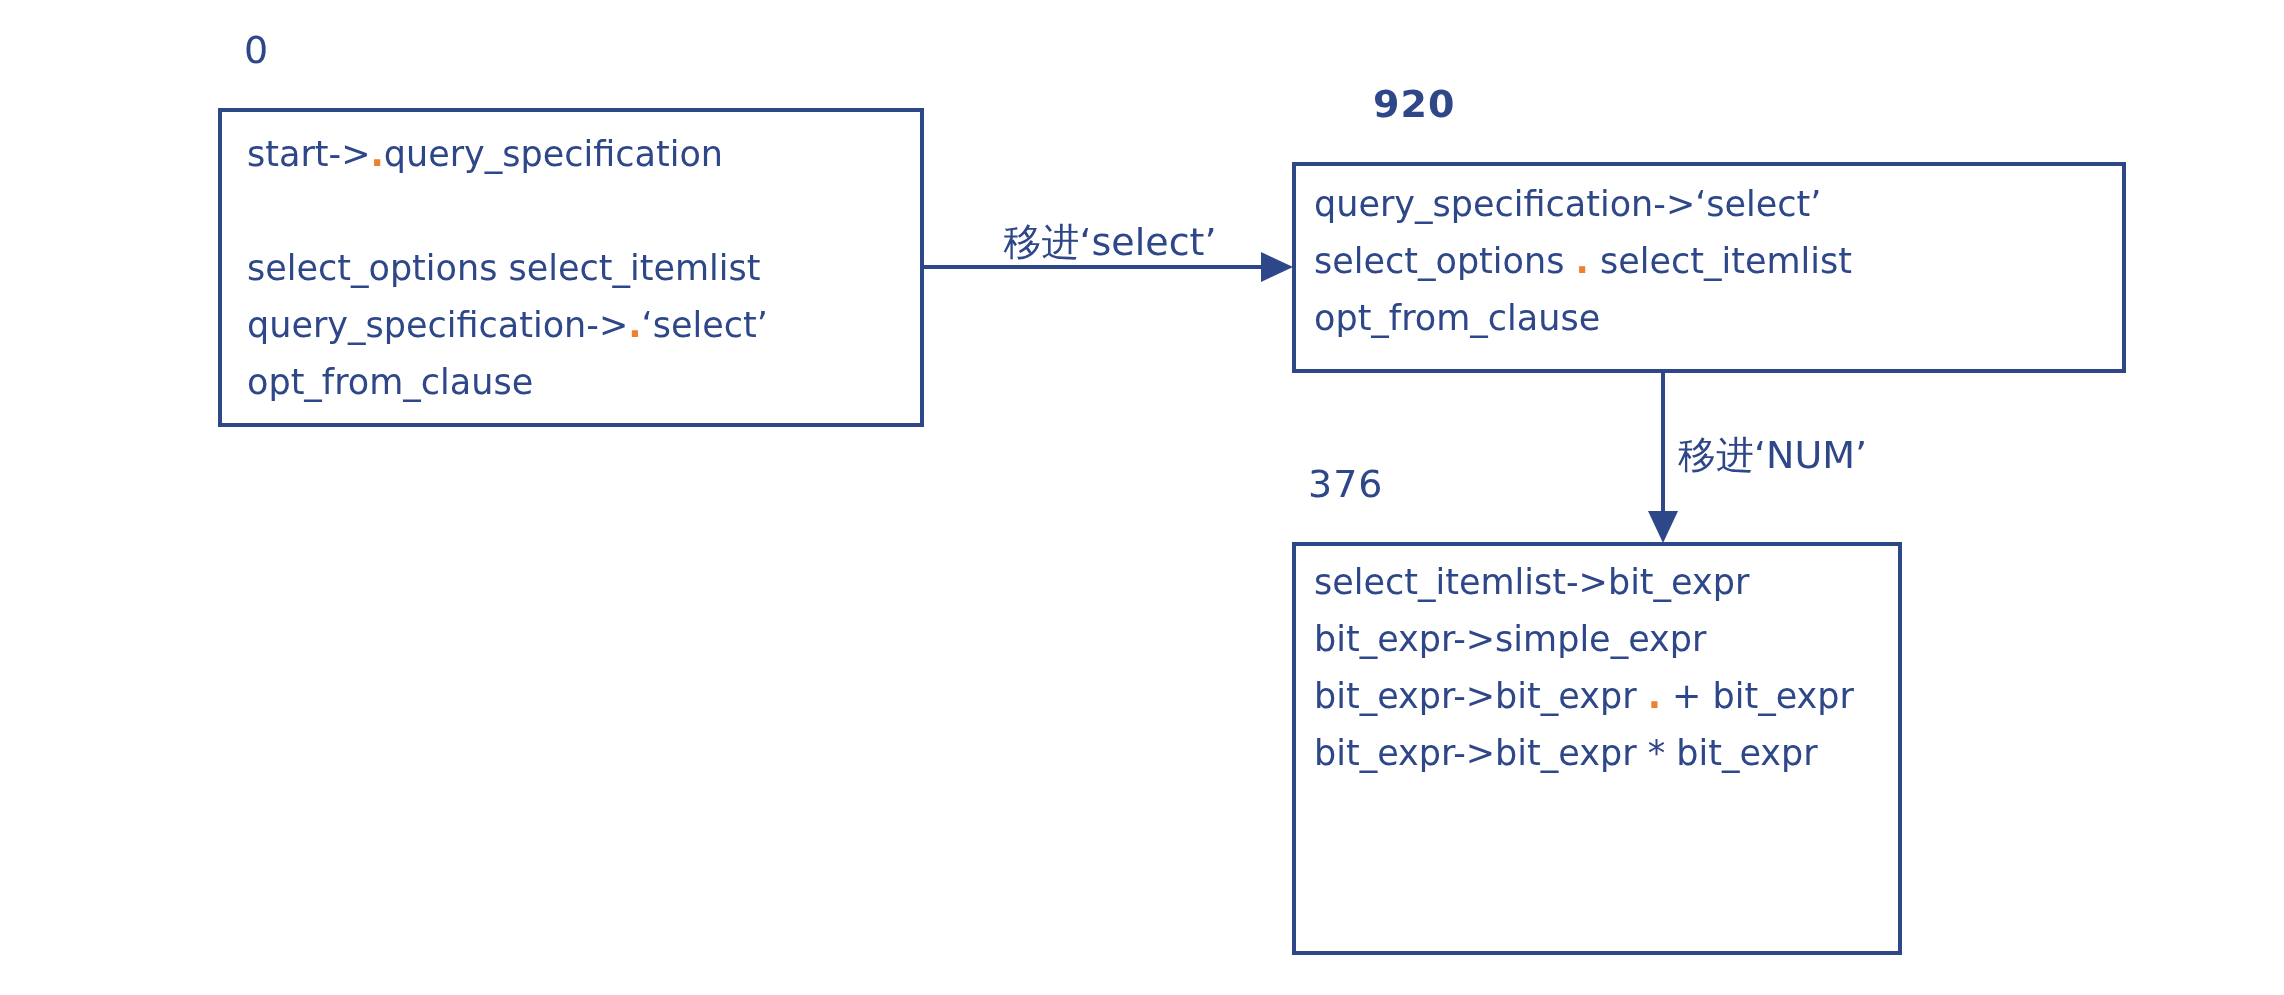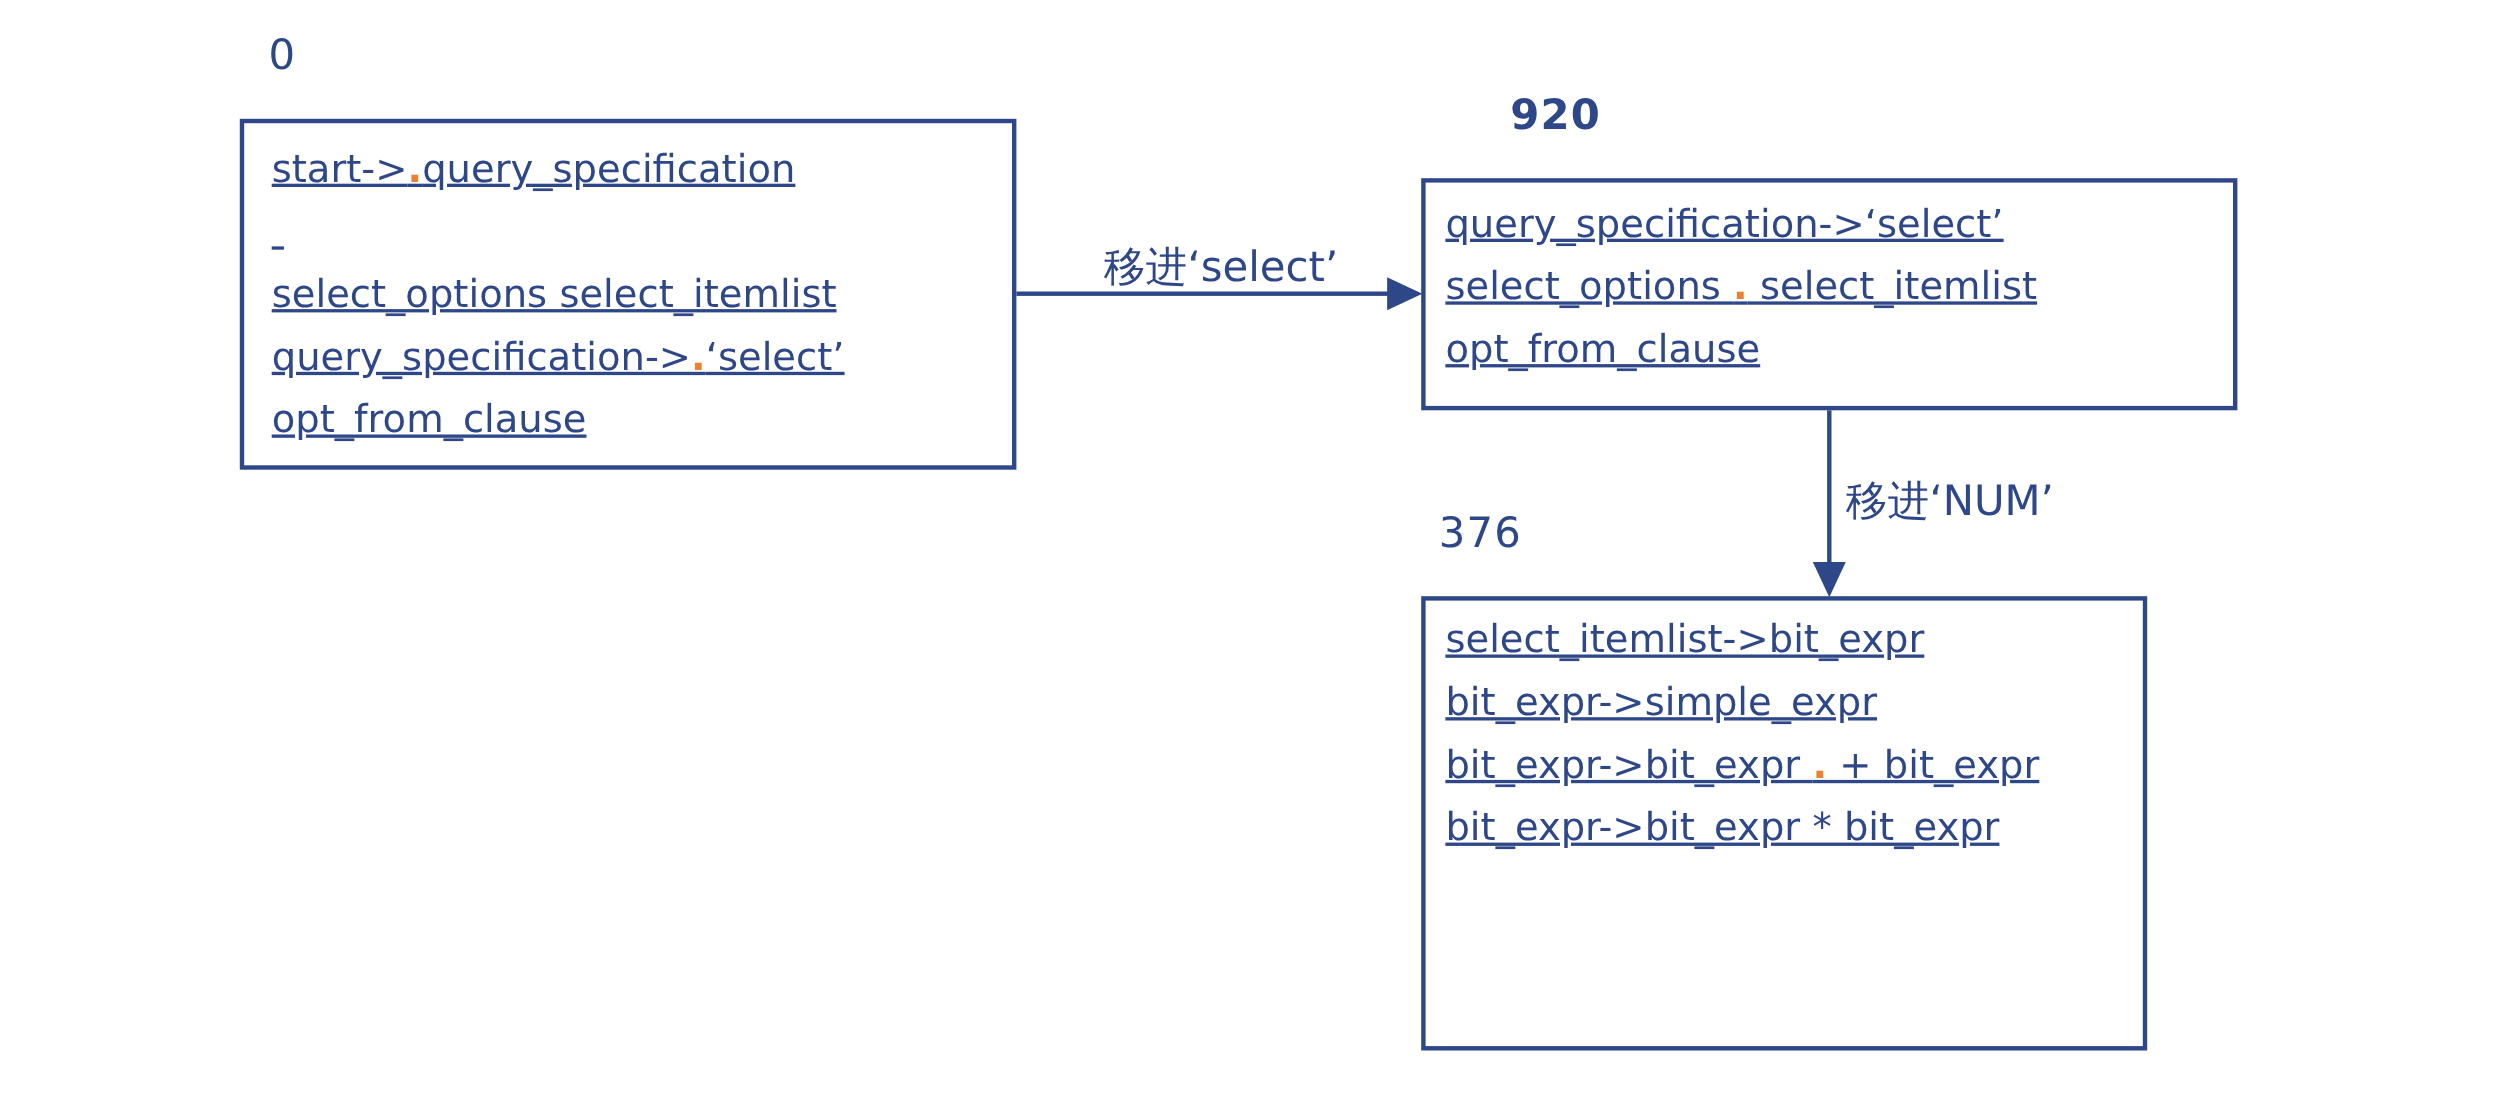--- a/index.html
+++ b/index.html
@@ -27,21 +27,21 @@
     color: var(--ink);
     letter-spacing: 1px;
   }
   .state-box {
     position: absolute;
     border: 4px solid var(--ink);
     background: var(--bg);
   }
   .prod-lines {
     position: absolute;
-    left: 0; right: 0; text-decoration: underline;
+    left: 0; right: 0;
   }
   .prod-line {
     font-size: 35px;
     line-height: 57px;
     white-space: pre;
     color: var(--ink);
   }
   .prod-dot {
     color: var(--dot);
     font-weight: bold;
@@ -77,25 +77,25 @@
     white-space: nowrap;
   }
   #label-shift-select { left: 980px; top: 192px; width: 260px; text-align: center; margin-top: 25px; }
   #label-shift-num    { left: 1678px; top: 430px; text-align: center; }
 
   #state0-label   { left: 244px;  top: 28px;  }
   #state0-box     { left: 218px;  top: 108px; width: 706px; height: 319px; }
   #state0-lines   { top: 14px; padding-left: 25px; }
 
   #state920-label { left: 1373px; top: 82px; font-weight: bold;  }
-  #state920-box   { left: 1292px; top: 162px; width: 742px; height: 211px; }
+  #state920-box   { left: 1292px; top: 162px; width: 834px; height: 211px; }
   #state920-lines { top: 10px; padding-left: 18px; }
 
   #state788-label { left: 1308px; top: 462px; }
-  #state788-box   { left: 1292px; top: 542px; width: 660px; height: 413px; }
+  #state788-box   { left: 1292px; top: 542px; width: 610px; height: 413px; }
   #state788-lines { top: 8px; padding-left: 18px; }
 
   #arrow-select-line { left: 924px;  top: 265px; width: 340px; }
   #arrow-select-head { left: 1261px; top: 252px; }
   #arrow-num-line    { left: 1661px; top: 373px; height: 142px; }
   #arrow-num-head    { left: 1648px; top: 511px; }
 </style>
 </head>
 <body>
 

